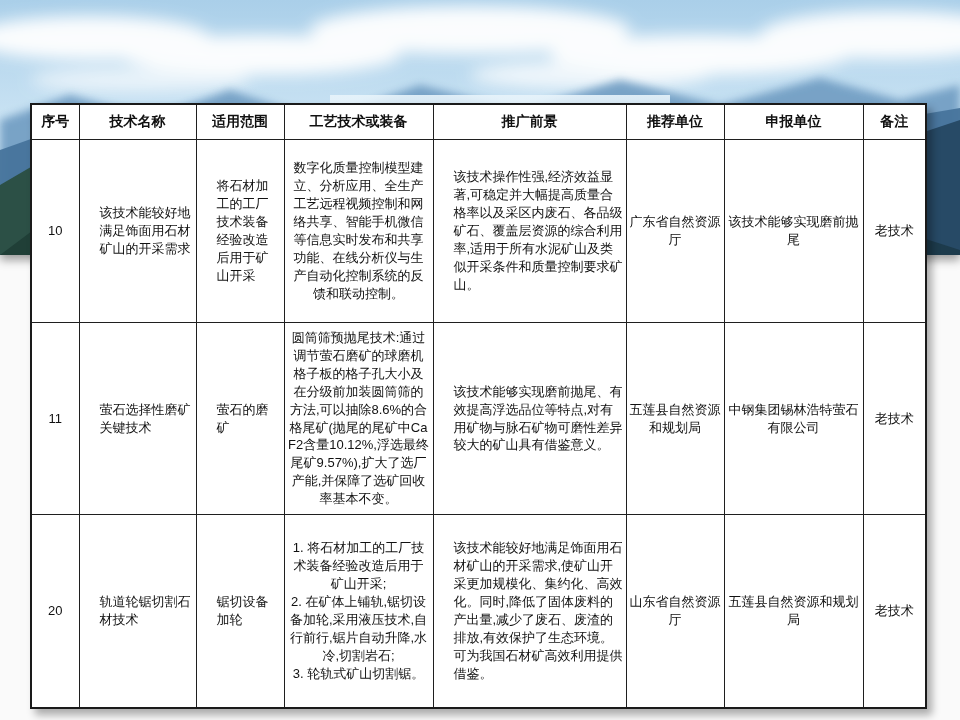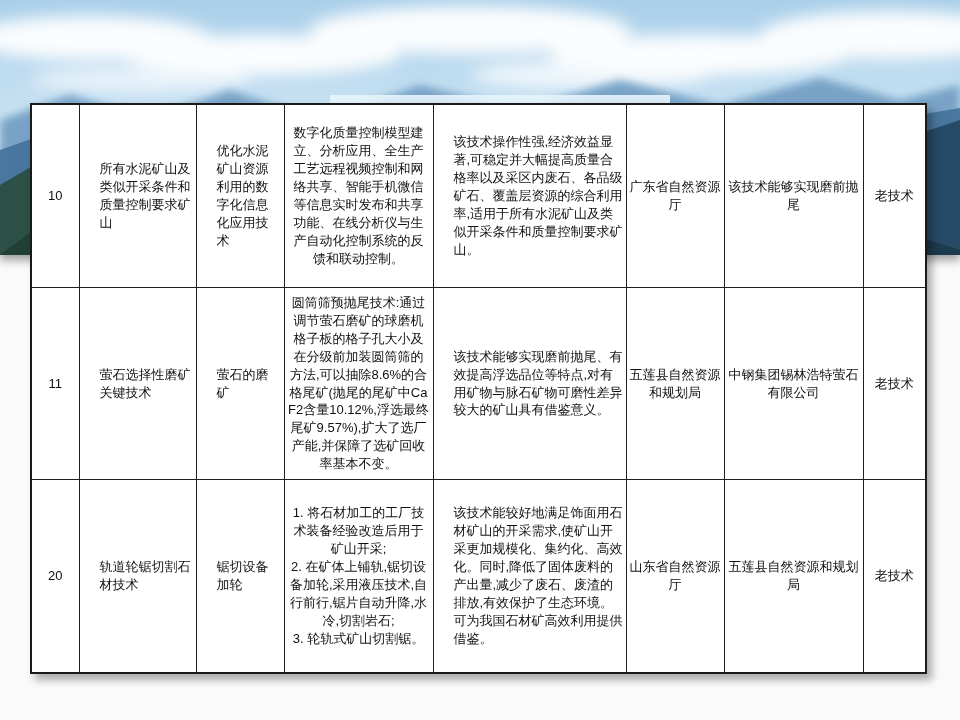--- a/index.html
+++ b/index.html
@@ -85,25 +85,35 @@
         <col style="width:48px">
           <col style="width:117px">
           <col style="width:88px">
         <col style="width:149px">
           <col style="width:193px">
           <col style="width:98px">
         <col style="width:139px">
           <col style="width:63px">
       </colgroup>
       <tbody>
+          <tr>
+        <th>序号</th>
+        <th>技术名称</th>
+        <th>适用范围</th>
+        <th>工艺技术或装备</th>
+        <th>推广前景</th>
+        <th>推荐单位</th>
+        <th>申报单位</th>
+        <th>备注</th>
+      </tr>
 
       <tr class="row-a">
         <td class="c-center">10</td>
-        <td class="c-left">所有水泥矿山及类似开采条件和质量控制要求矿山</td>
-        <td class="c-left">优化水泥矿山资源利用的数字化信息化应用技术</td>
+        <td class="c-left">该技术能较好地满足饰面用石材矿山的开采需求</td>
+        <td class="c-left">将石材加工的工厂技术装备经验改造后用于矿山开采</td>
         <td class="c-center">数字化质量控制模型建立、分析应用、全生产工艺远程视频控制和网络共享、智能手机微信等信息实时发布和共享功能、在线分析仪与生产自动化控制系统的反馈和联动控制。</td>
         <td class="c-left">该技术操作性强,经济效益显著,可稳定并大幅提高质量合格率以及采区内废石、各品级矿石、覆盖层资源的综合利用率,适用于所有水泥矿山及类似开采条件和质量控制要求矿山。</td>
         <td class="c-center">广东省自然资源厅</td>
         <td class="c-center">该技术能够实现磨前抛尾</td>
         <td class="c-center">老技术</td>
       </tr>
 
       <tr class="row-b">
         <td class="c-center">11</td>
         <td class="c-left">萤石选择性磨矿关键技术</td>

